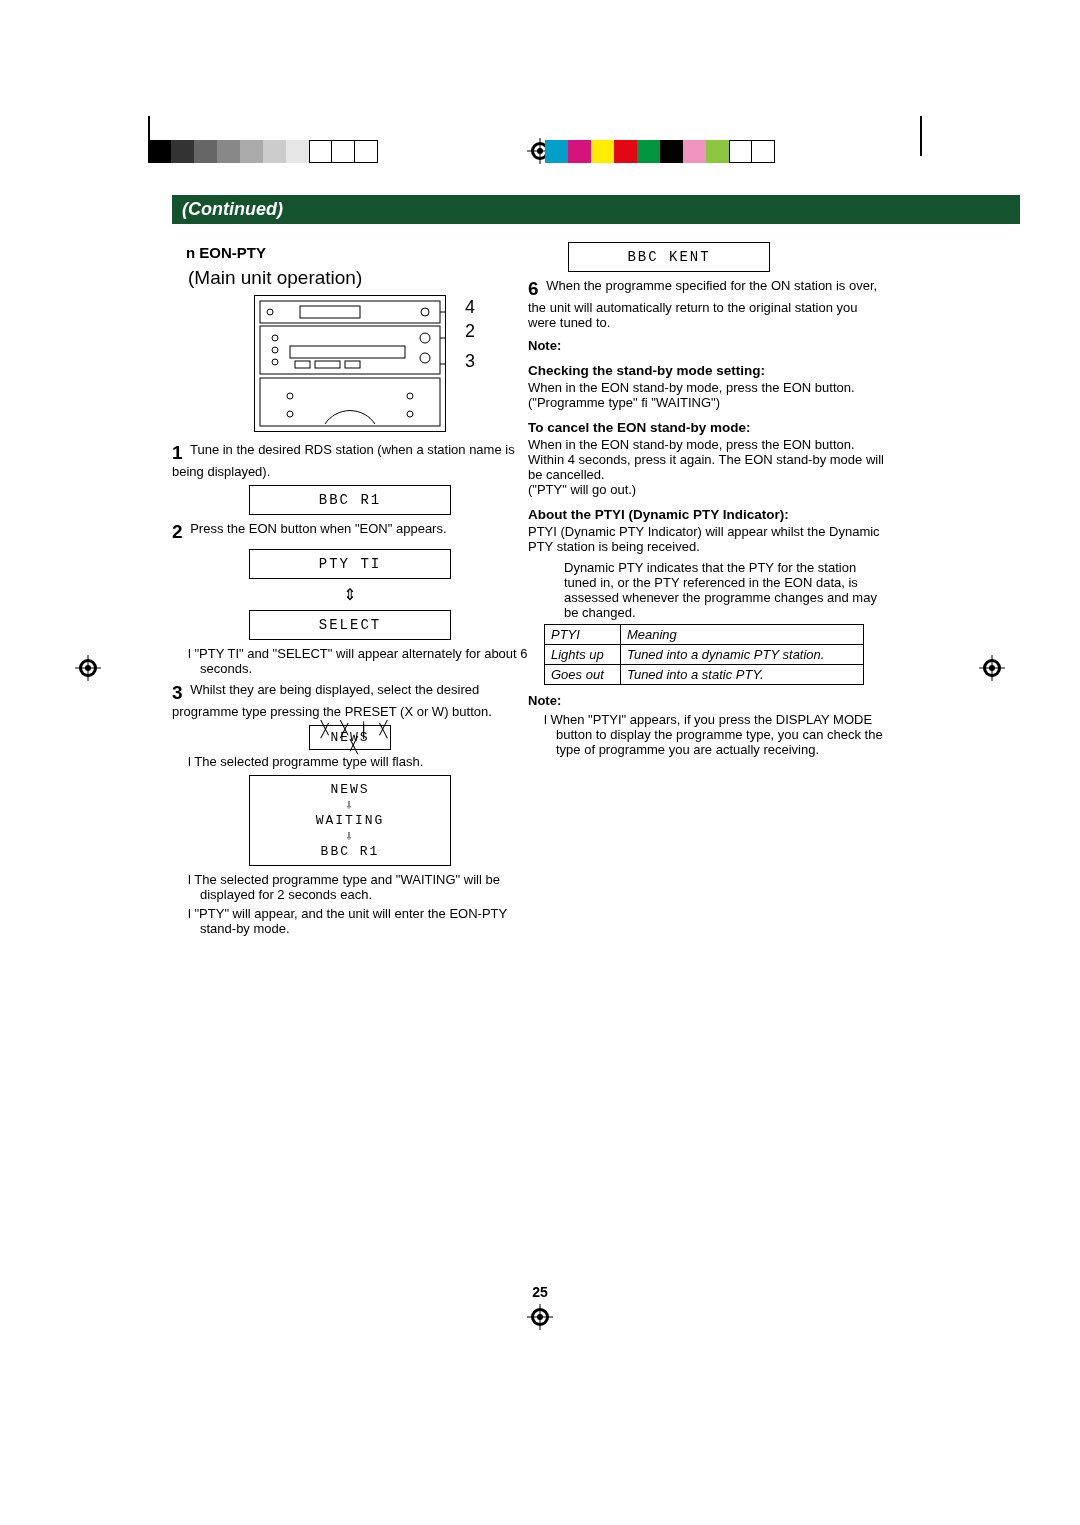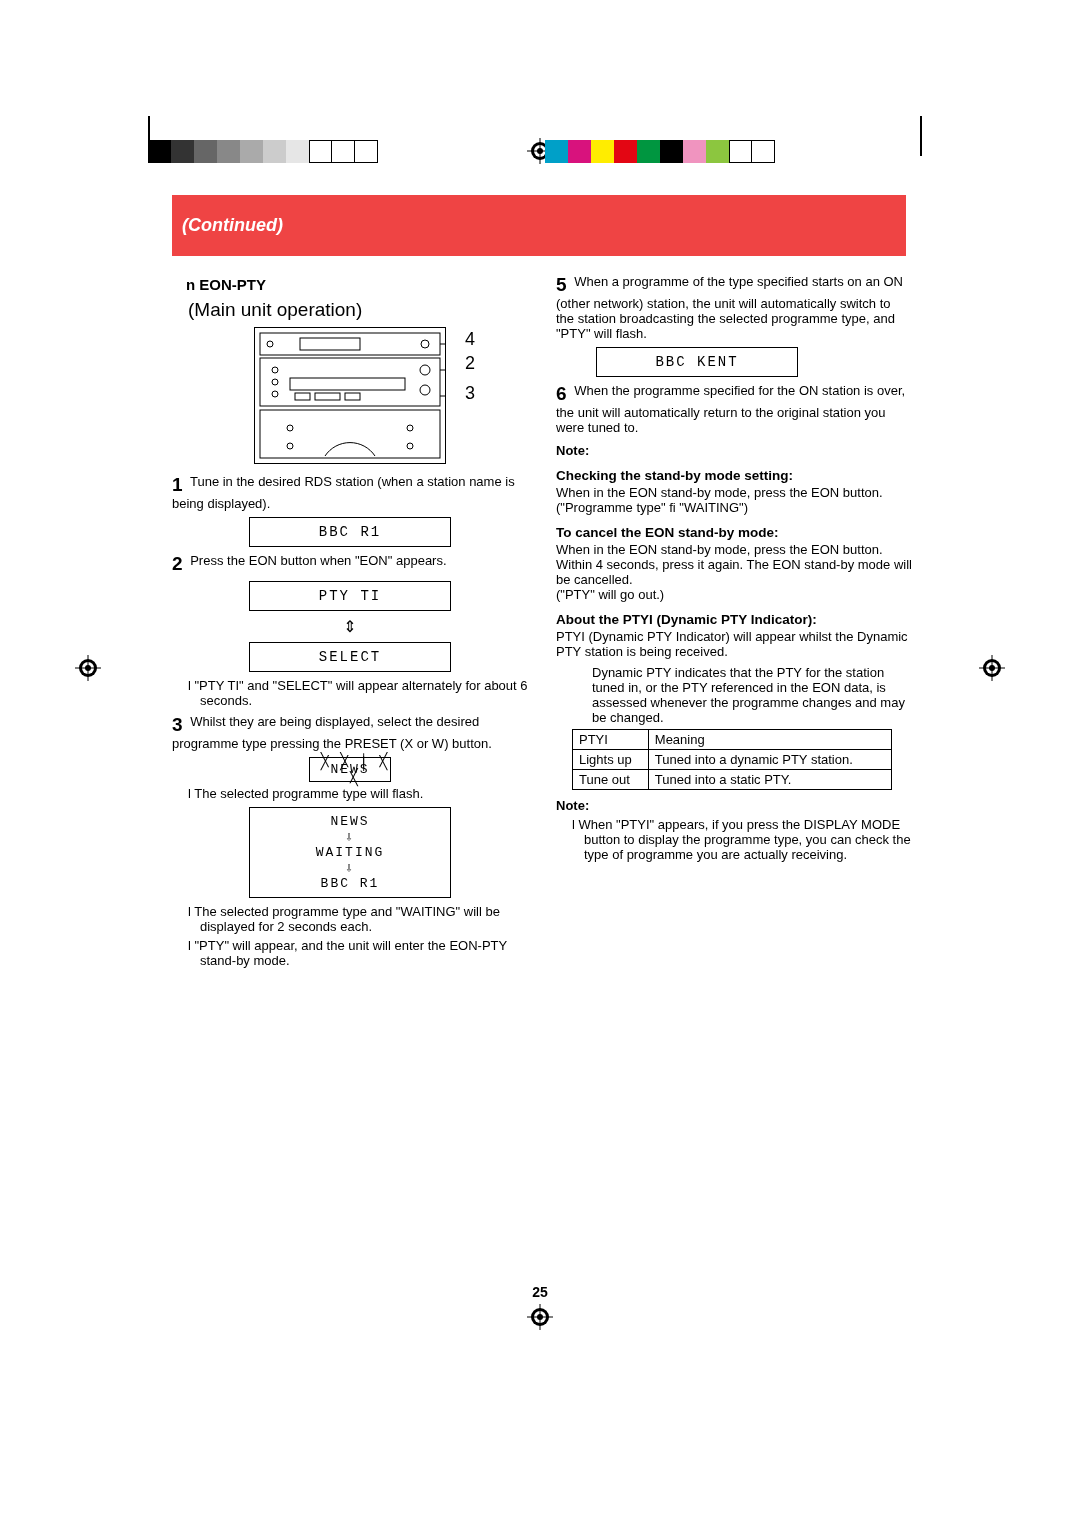--- a/index.html
+++ b/index.html
@@ -25,47 +25,47 @@
   .reg-mark { position: absolute; }
   .reg-mark svg { display:block; }
   .crop-line { position:absolute; background:#000;}
   .content {
     position: absolute;
     top: 195px;
     left: 172px;
     width: 740px;
   }
   .continued-bar {
-    background: #ef4444;
+    background: #14532d;
     color: #fff;
     font-weight: bold;
     font-size: 18px;
     font-style: italic;
-    padding: 20px 10px;
+    padding: 4px 10px;
     margin-bottom: 12px;
-    width: 734px;
+    width: 848px;
     box-sizing: border-box;
   }
-  .columns { display: flex; gap: 28px; }
+  .columns { display: flex; }
   .col { width: 356px; }
   .eon-pty-title { font-weight: bold; font-size: 15px; margin: 8px 0 6px 14px;}
   .eon-marker { font-size: 15px; }
   .subtext { font-size: 19px; margin: 4px 0 4px 16px; }
   .unit-diagram { border:1px solid #000; width:190px; height:135px; margin:6px auto 10px auto; position:relative; }
   .callout { position:absolute; font-size:18px; }
   .step { margin: 6px 0; }
   .step .num { font-weight: bold; font-size: 19px; vertical-align: top; margin-right:4px;}
   .step .txt { font-size: 13px; }
   .lcd { border:1px solid #000; width:200px; height:28px; margin:6px auto; text-align:center; font-family:'Courier New', monospace; font-size:14px; letter-spacing:2px; line-height:28px; }
   .arrow { text-align:center; font-size:16px; margin:2px 0; }
   .bullet { margin: 4px 0 4px 16px; text-indent:-12px; padding-left:12px; font-size:13px;}
   .bullet::before { content:"l "; }
   .sub-heading { font-weight:bold; font-size:13.5px; margin:10px 0 2px 0; }
   .note-label { font-weight:bold; font-size:13px; margin:8px 0 2px 0;}
-  table.ptyi { border-collapse: collapse; width: 320px; margin:4px 0 4px 16px; font-size:13px;}
+  table.ptyi { border-collapse: collapse; width: 320px; margin:4px 0 4px 16px; font-size:13px;font-style:italic;}
   table.ptyi td, table.ptyi th { border:1px solid #000; padding:2px 6px; text-align:left; font-weight:normal;}
   .pagenum { position:absolute; bottom:225px; left:50%; transform:translateX(-50%); font-weight:bold; font-size:14px;}
   .bottom-reg { position:absolute; bottom:195px; left:50%; transform:translateX(-50%);}
   .side-reg-left { position:absolute; top:655px; left:75px;}
   .side-reg-right { position:absolute; top:655px; right:75px;}
 </style>
 </head>
 <body>
 
 <div class="page">
@@ -207,24 +207,20 @@
           <div>⇩</div>
           <div>WAITING</div>
           <div>⇩</div>
           <div>BBC R1</div>
         </div>
         <div class="bullet">The selected programme type and "WAITING" will be displayed for 2 seconds each.</div>
         <div class="bullet">"PTY" will appear, and the unit will enter the EON-PTY stand-by mode.</div>
       </div>
 
       <div class="col">
-        <div class="step">
-          <span class="num">5</span>
-          <span class="txt">When a programme of the type specified starts on an ON (other network) station, the unit will automatically switch to the station broadcasting the selected programme type, and "PTY" will flash.</span>
-        </div>
         <div class="lcd" style="margin-left:40px;">BBC KENT</div>
 
         <div class="step">
           <span class="num">6</span>
           <span class="txt">When the programme specified for the ON station is over, the unit will automatically return to the original station you were tuned to.</span>
         </div>
 
         <div class="note-label">Note:</div>
 
         <div class="sub-heading">Checking the stand-by mode setting:</div>
@@ -243,21 +239,21 @@
           <tbody>
               <tr>
             <td>PTYI</td>
             <td>Meaning</td>
           </tr>
           <tr>
             <td>Lights up</td>
             <td>Tuned into a dynamic PTY station.</td>
           </tr>
           <tr>
-            <td>Tune out</td>
+            <td>Goes out</td>
             <td>Tuned into a static PTY.</td>
           </tr>
         </tbody>
           </table>
 
         <div class="note-label">Note:</div>
         <div class="bullet">When "PTYI" appears, if you press the DISPLAY MODE button to display the programme type, you can check the type of programme you are actually receiving.</div>
       </div>
     </div>
   </div>

